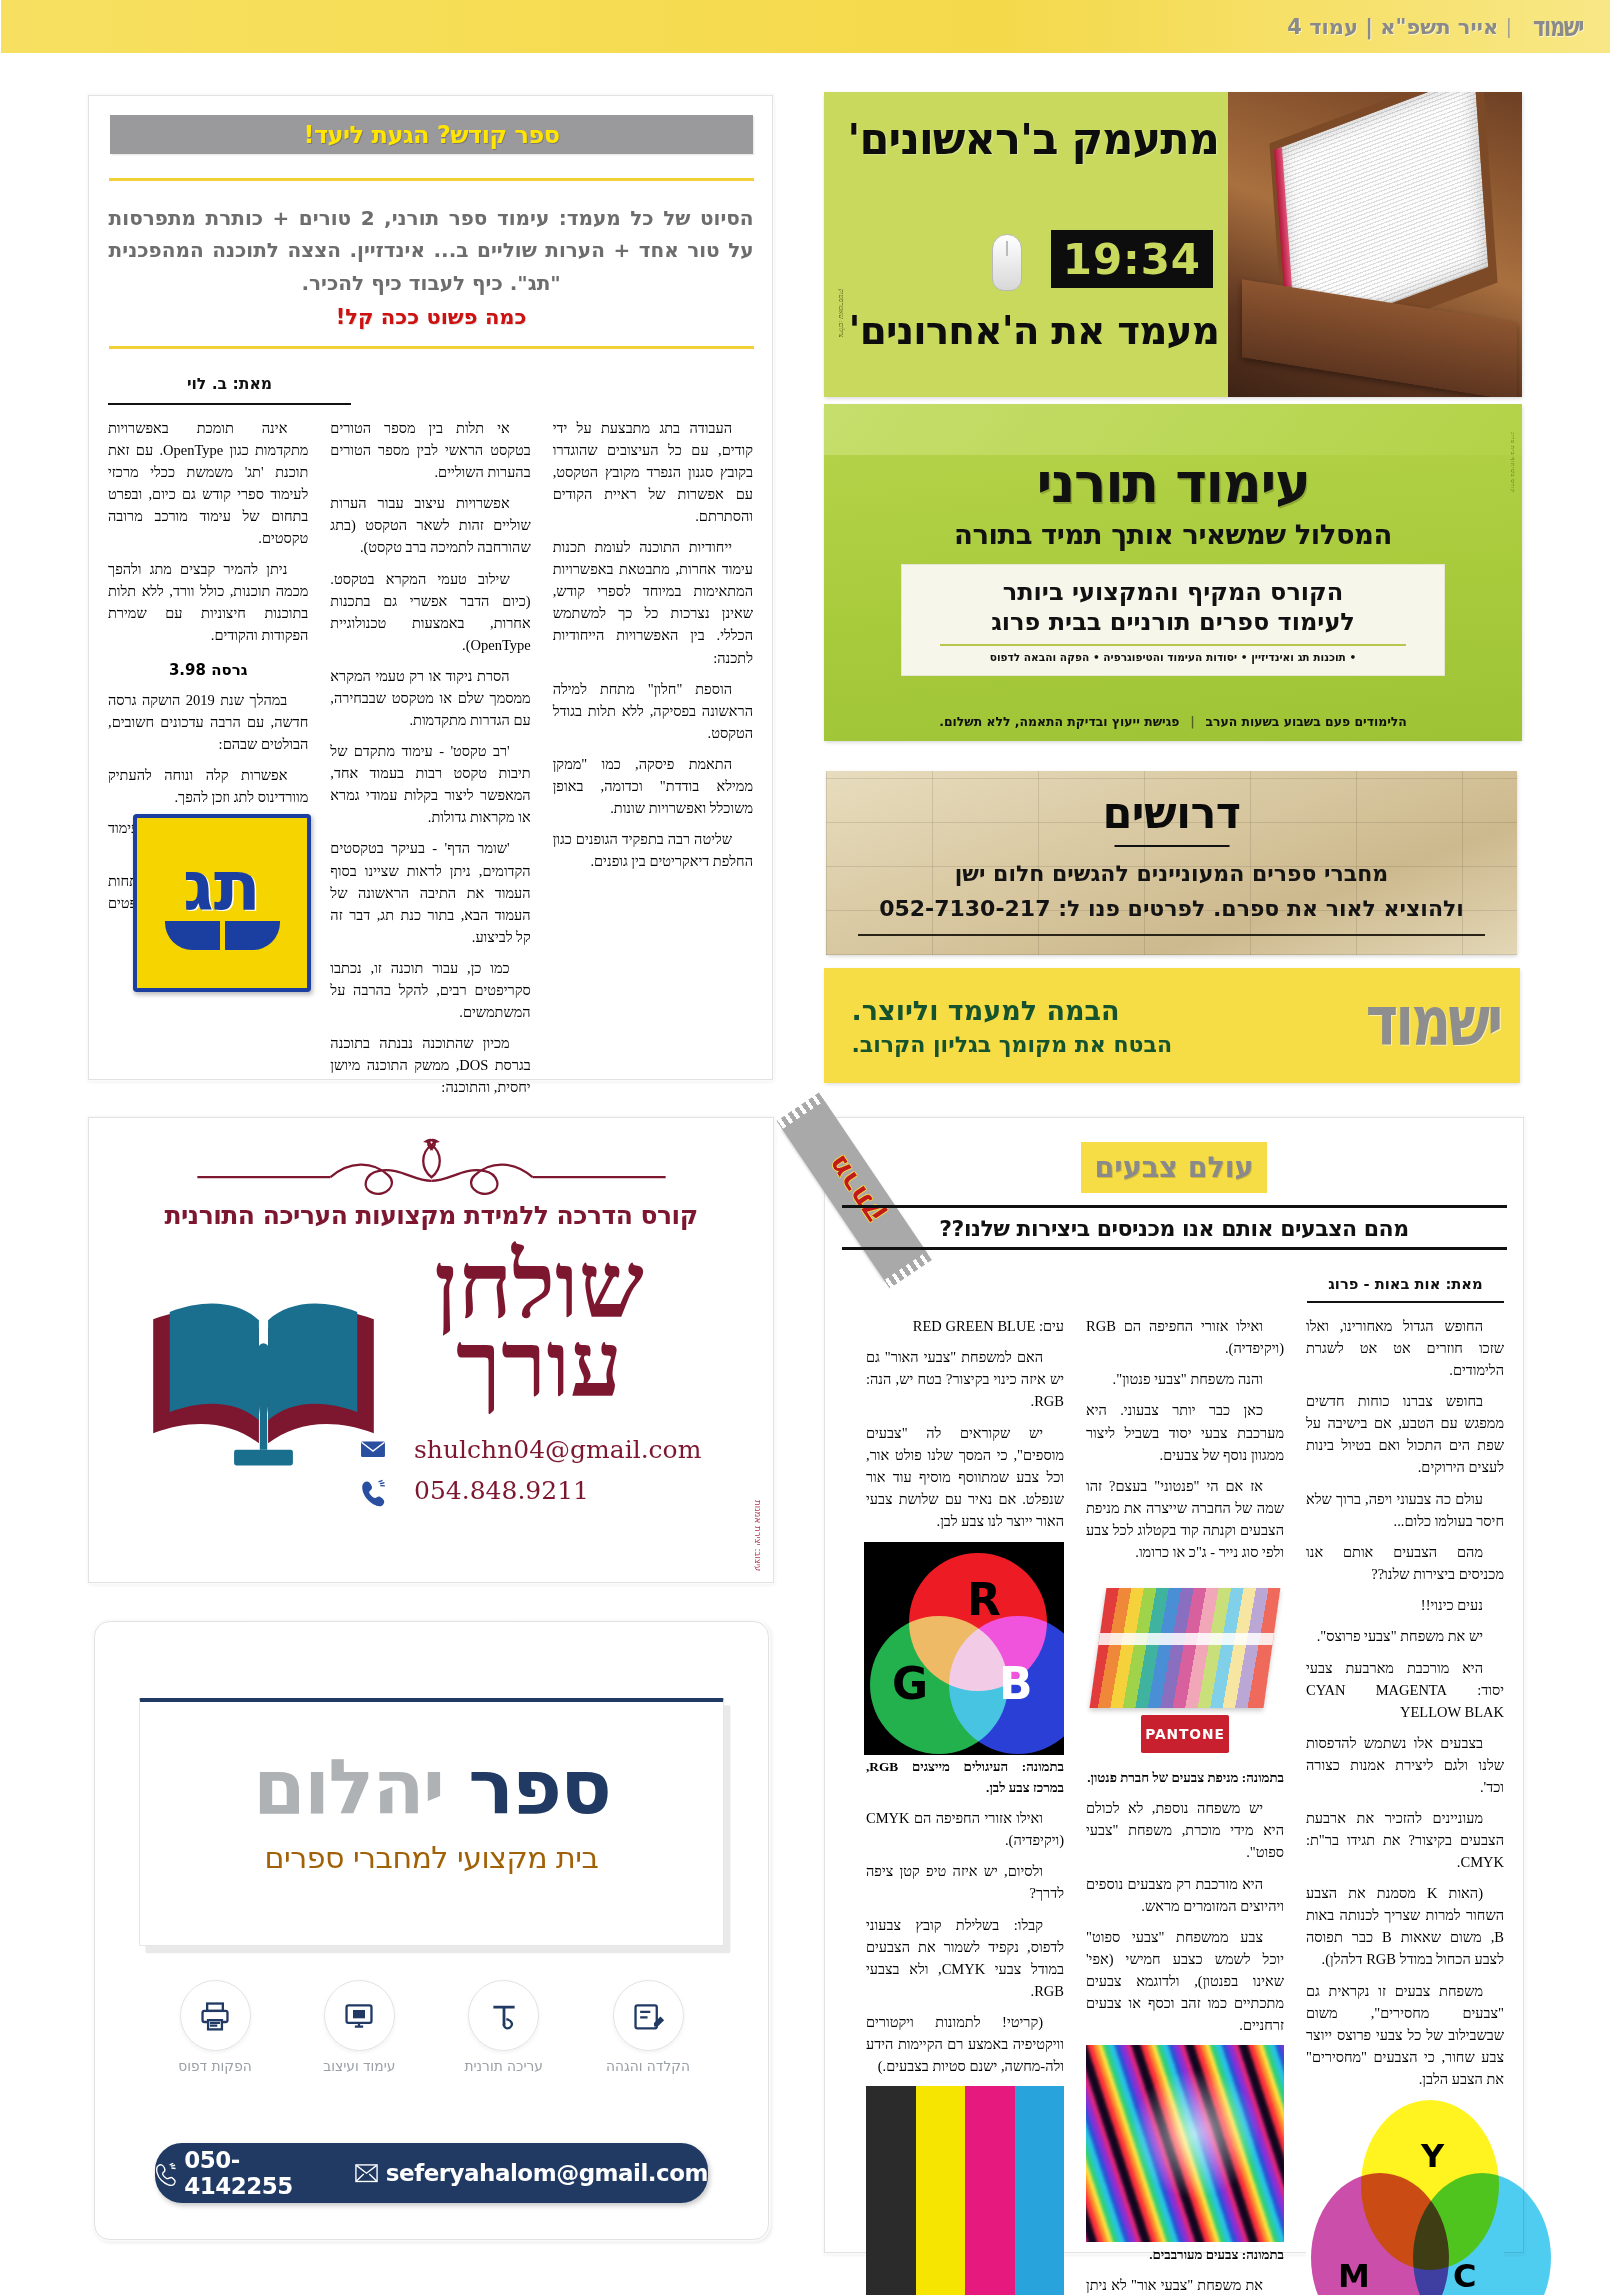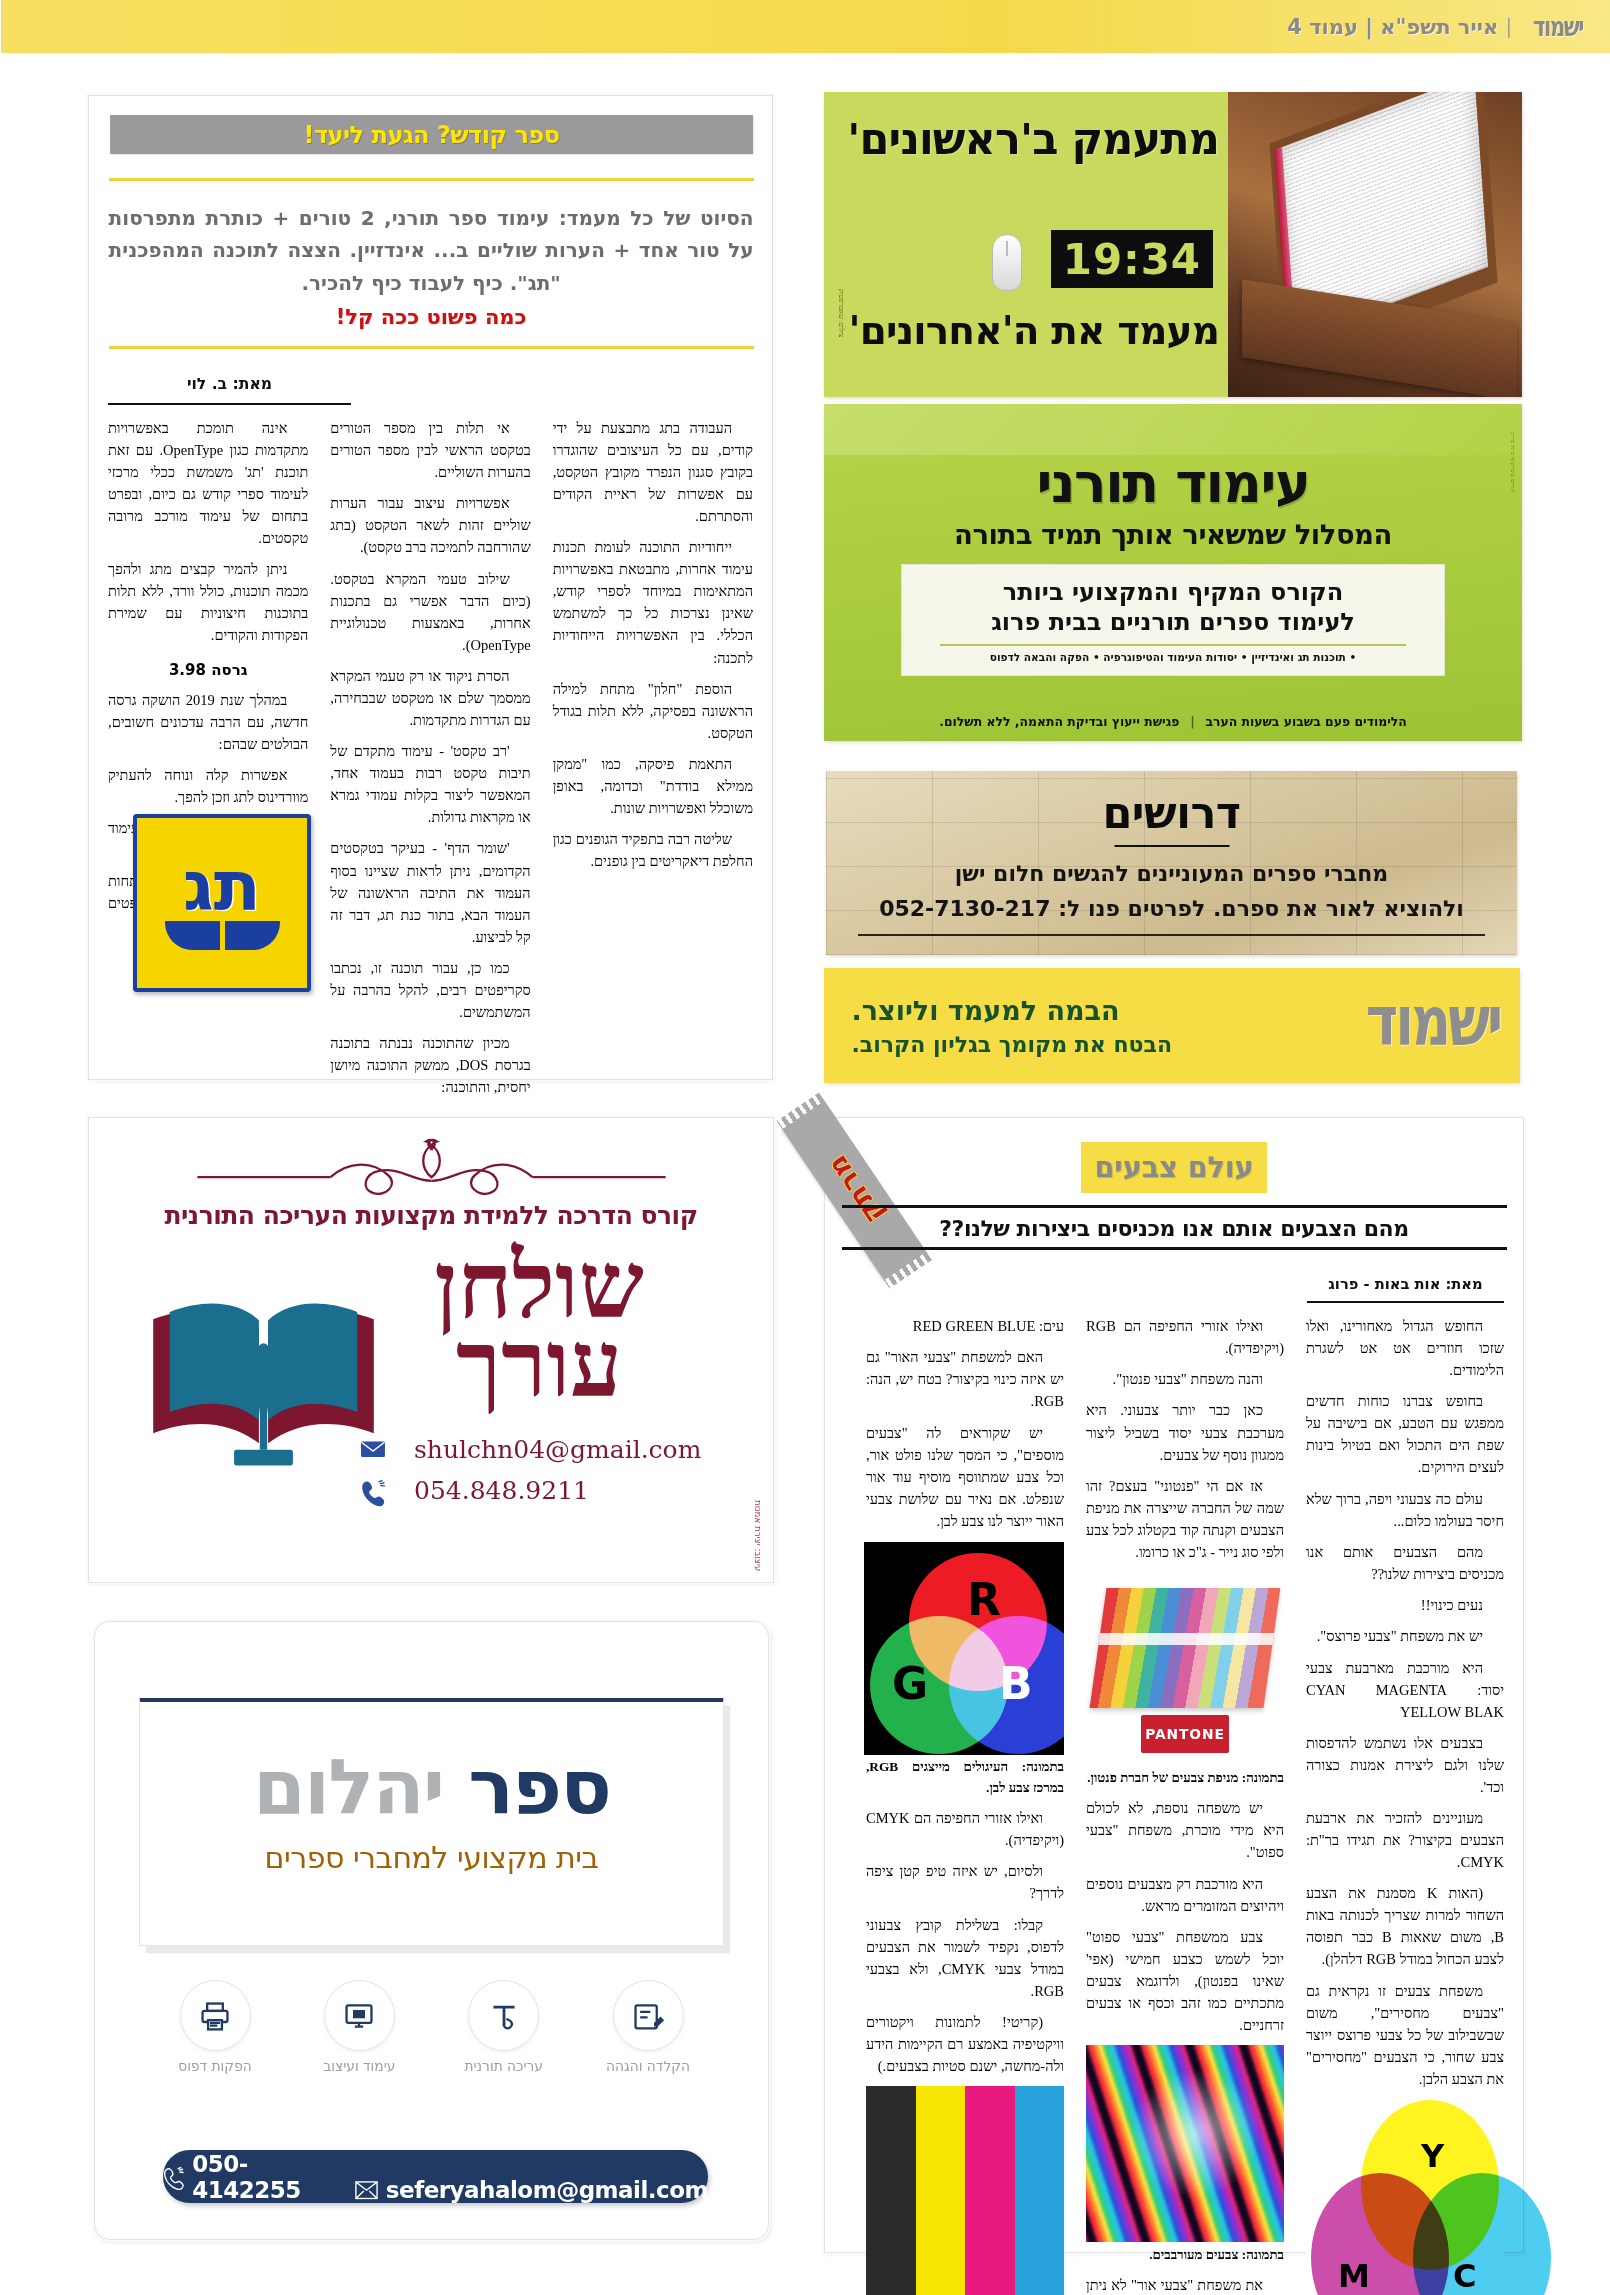--- a/index.html
+++ b/index.html
@@ -389,23 +389,23 @@
   .yh-ic .circ{
     width:69px;height:69px;margin:0 auto 7.3px;border-radius:50%;
     border:0.9px solid #e3e3e3;display:flex;align-items:center;justify-content:center;
     box-shadow:0 1.8px 4.6px rgba(0,0,0,.06);
   }
   .yh-ic .lbl{
     font-family:"DejaVu Sans","Liberation Sans",sans-serif;
     font-size:13.8px;color:#9aa0a6;
   }
   .yh-bar{
-    position:absolute;right:60px;left:68px;bottom:36px;height:53px;
+    position:absolute;right:60px;left:60px;bottom:36px;height:60px;
     background:#203a63;border-radius:27px;
-    display:flex;align-items:flex-end;justify-content:center;gap:36px;direction:ltr;
+    display:flex;align-items:center;justify-content:center;gap:36px;direction:ltr;
     box-shadow:1.8px 2.8px 5.5px rgba(0,0,0,.22);
   }
   .yh-bar .itm{display:flex;align-items:center;gap:8.3px;}
   .yh-bar .itm span{
     color:#fff;font-family:"DejaVu Sans","Liberation Sans",sans-serif;
     font-weight:bold;font-size:23px;letter-spacing:-0.5px;
   }
   svg{overflow:visible;}
 </style>
 </head>

